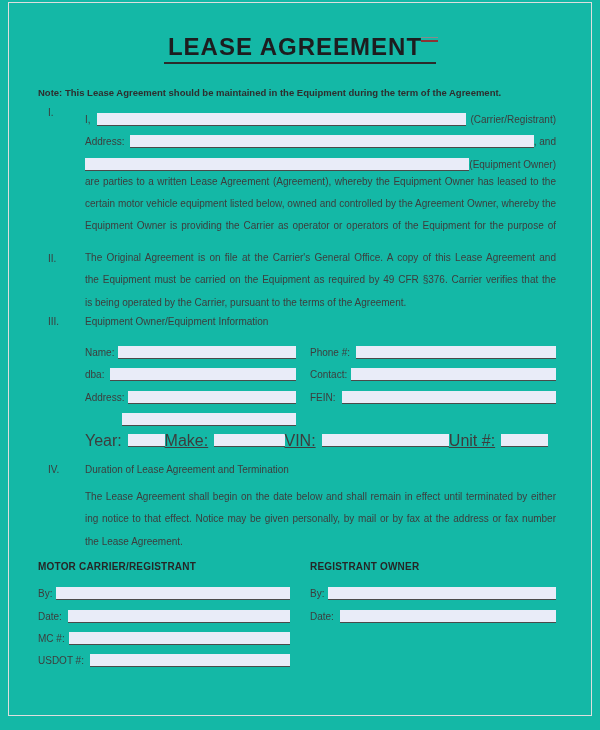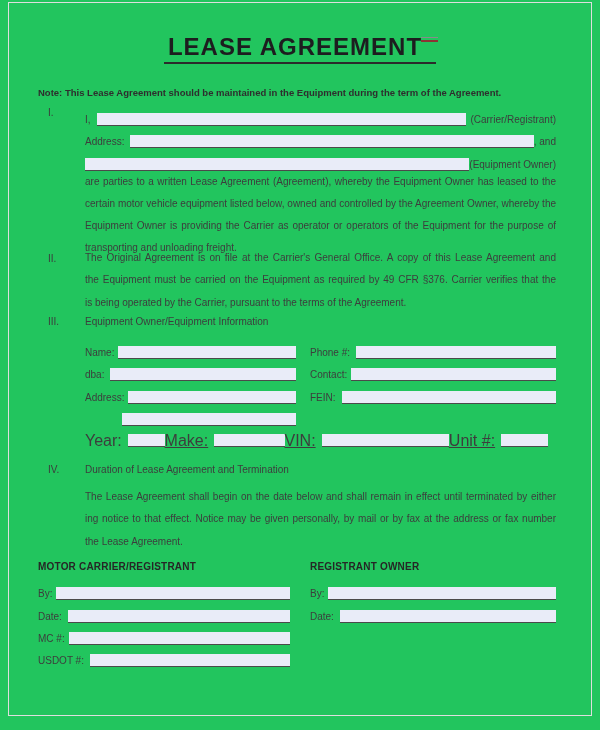--- a/index.html
+++ b/index.html
@@ -1,18 +1,18 @@
 <!DOCTYPE html>
 <html><head>
 <meta charset="utf-8">
 <style>
   * { margin:0; padding:0; box-sizing:border-box; }
   html,body { background:#ffffff; }
   .doc {
-    position:relative; width:600px; height:730px; background:#22c55e;
+    position:relative; width:600px; height:730px; background:#14b8a6;
     font-family:"Liberation Sans","DejaVu Sans",sans-serif;
     color:#3d3d3d; overflow:hidden;padding-left:15px;
   }
   .frame { position:absolute; left:8px; right:8px; top:2px; bottom:14px;
            border:1px solid #dedede; pointer-events:none; }
 
   
   .title-wrap { position:absolute; top:33px; left:0; width:100%; text-align:center; }
   .title-text { display:inline-block; position:relative; font-size:24px; font-weight:bold;
                 color:#1d1d1f; letter-spacing:1px;
@@ -84,21 +84,20 @@
         <span class="suffix">, and</span>
       </div>
       <div class="frow">
         <span class="blank"></span>
         <span class="suffix">(Equipment Owner)</span>
       </div>
       <div class="para">
         <div class="jline">are parties to a written Lease Agreement (Agreement), whereby the Equipment Owner has leased to the Carrier</div>
         <div class="jline">certain motor vehicle equipment listed below, owned and controlled by the Agreement Owner, whereby the</div>
         <div class="jline">Equipment Owner is providing the Carrier as operator or operators of the Equipment for the purpose of loading,</div>
-        <div>transporting and unloading freight.</div>
       </div>
     </div>
   </div>
 
   <div class="section" style="top:247px;">
     <span class="numeral" style="top:6px;">II.</span>
     <div class="sec-body para">
       <div class="jline">The Original Agreement is on file at the Carrier's General Office. A copy of this Lease Agreement and receipt for</div>
       <div class="jline">the Equipment must be carried on the Equipment as required by 49 CFR §376. Carrier verifies that the Equipment</div>
       <div>is being operated by the Carrier, pursuant to the terms of the Agreement.</div>

